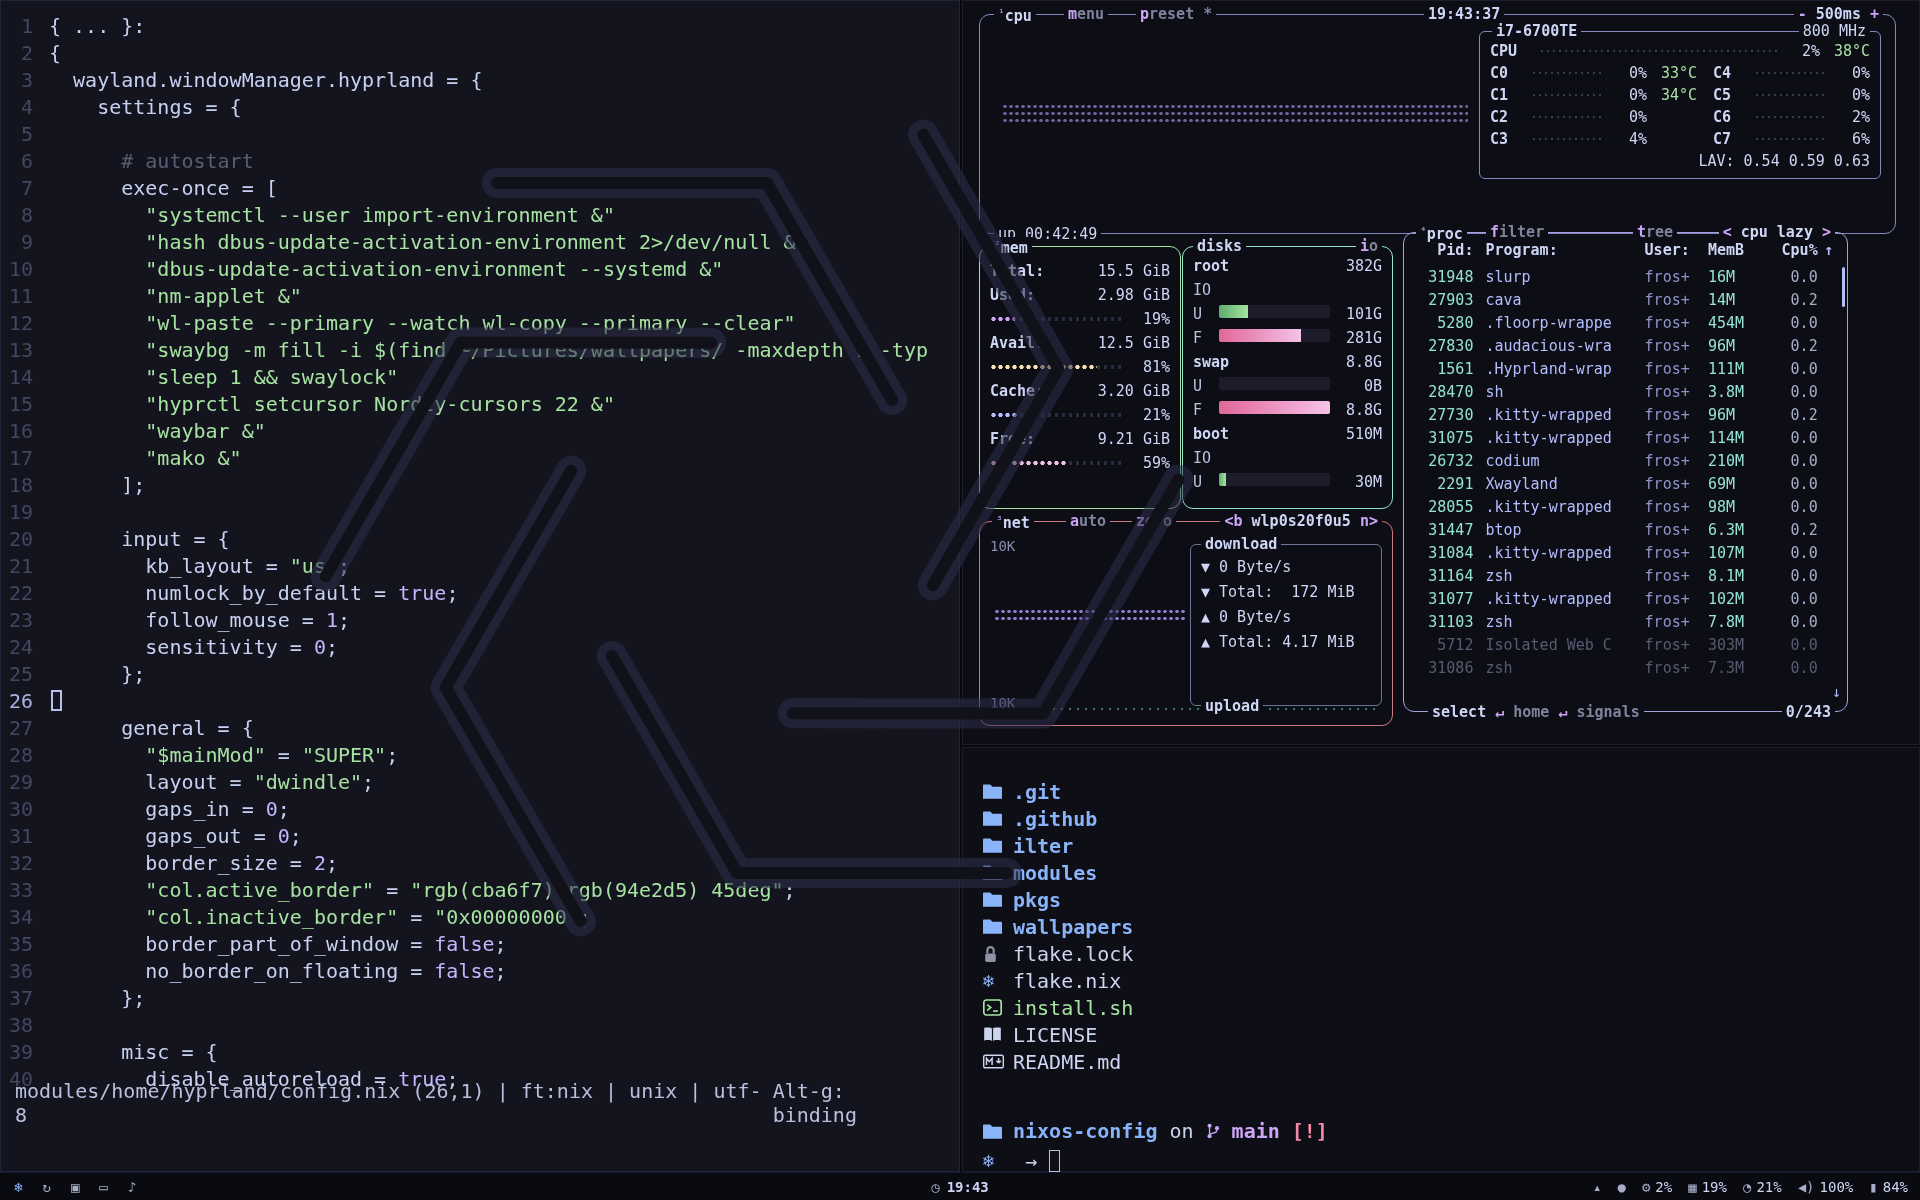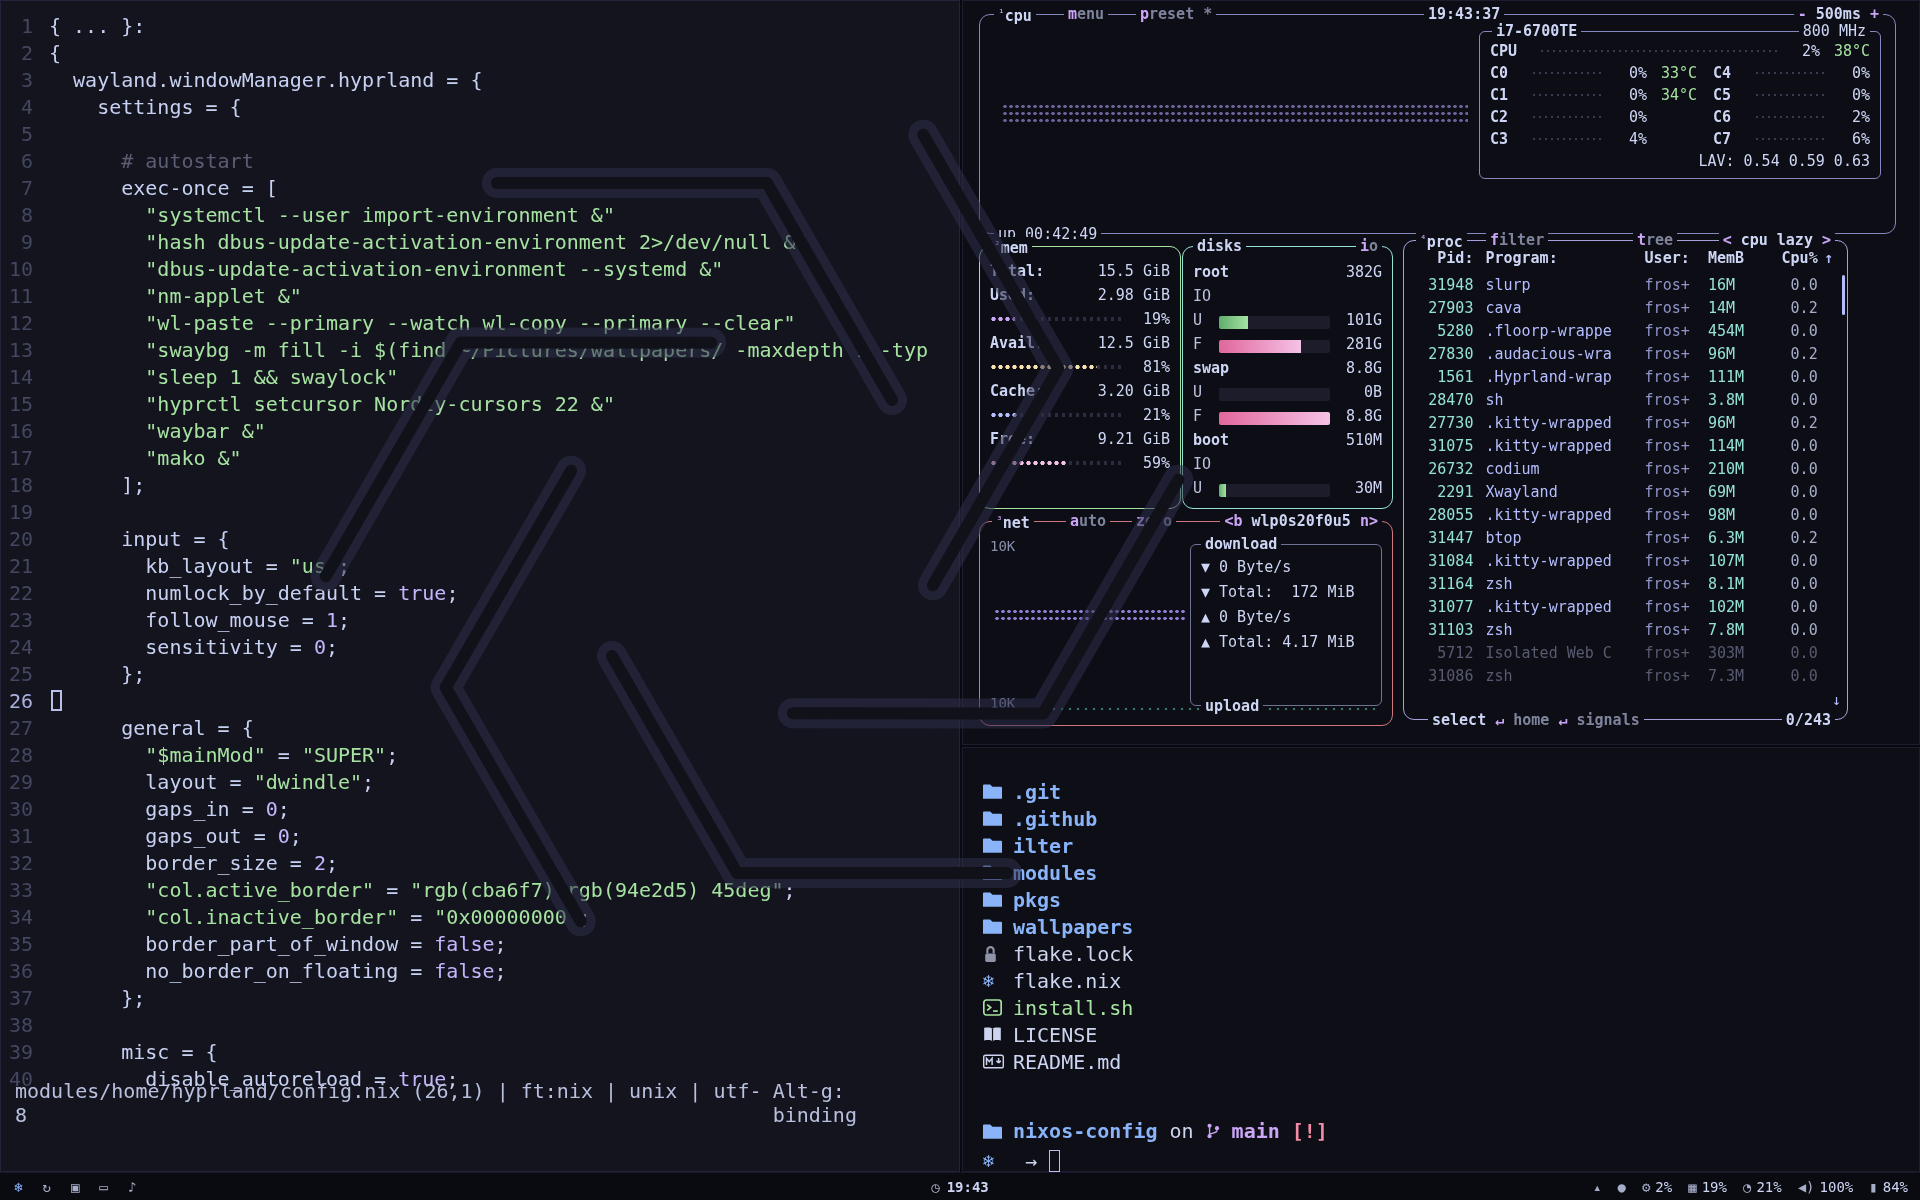--- a/index.html
+++ b/index.html
@@ -51,21 +51,21 @@
   .lav{text-align:right;height:22px;line-height:22px;color:#cdd6f4}
 
   .mrow{display:flex;align-items:center;height:24px}
   .mlabel{font-weight:bold}
   .mvalue{margin-left:auto}
   .dmeter{flex:1;height:8px;position:relative;margin-right:8px;
     background-image:radial-gradient(circle,#2b2c40 1.8px,rgba(0,0,0,0) 2px);background-size:7px 8px;background-position:0 50%}
   .dmfill{position:absolute;left:0;top:0;bottom:0;background-size:7px 8px;background-position:0 50%;background-repeat:repeat-x}
   .mpct{width:40px;text-align:right}
 
-  .drow{display:flex;align-items:flex-end;height:24px}
+  .drow{display:flex;align-items:flex-start;height:24px}
   .dname{font-weight:bold}
   .dsize{margin-left:auto}
   .dsub{width:24px;color:#bac2de}
   .dbar{flex:1;height:13px;background:#1c1c2b;border-radius:2px;margin:0 8px 0 2px;overflow:hidden}
   .dbfill{display:block;height:100%}
   .g-green{background:linear-gradient(90deg,#5fae6d,#a6e3a1)}
   .g-pink{background:linear-gradient(90deg,#e0679b,#f5c2e7)}
   .dval{margin-left:auto;min-width:44px;text-align:right}
 
   .nscale{position:absolute;left:10px;color:#8a8fae;font-size:14px;z-index:4}
@@ -359,21 +359,21 @@
       <div id="net-stats">
         <span class="bt" style="left:10px;font-weight:bold;background:#0d0d15">download</span>
         <div class="nsrow">▼ 0 Byte/s</div>
         <div class="nsrow">▼ Total:  172 MiB</div>
         <div class="nsrow" style="margin-top:0">▲ 0 Byte/s</div>
         <div class="nsrow">▲ Total: 4.17 MiB</div>
         <span class="bb" style="left:10px;font-weight:bold;background:#0d0d15">upload</span>
       </div>
     </div>
 
-    <div class="box" id="proc-box" style="left:440px;top:239px;width:445px;height:480px;border-color:#a5a0dd">
+    <div class="box" id="proc-box" style="left:440px;top:231px;width:445px;height:480px;border-color:#a5a0dd">
       <span class="bt" style="left:12px"><span class="num">⁴</span><b>proc</b></span>
       <span class="bt opt" style="left:82px"><span class="hot">f</span><span>ilter</span></span>
       <span class="bt opt" style="right:170px"><span class="hot">t</span><span>ree</span></span>
       <span class="bt" style="right:12px"><span class="hot">&lt;</span><b> cpu lazy </b><span class="hot">&gt;</span></span>
       <div id="proc-head">
         <span class="pcol-pid">Pid:</span>
         <span class="pcol-prog">Program:</span>
         <span class="pcol-user">User:</span>
         <span class="pcol-mem">MemB</span>
         <span class="pcol-lead" style="background:none"></span>

